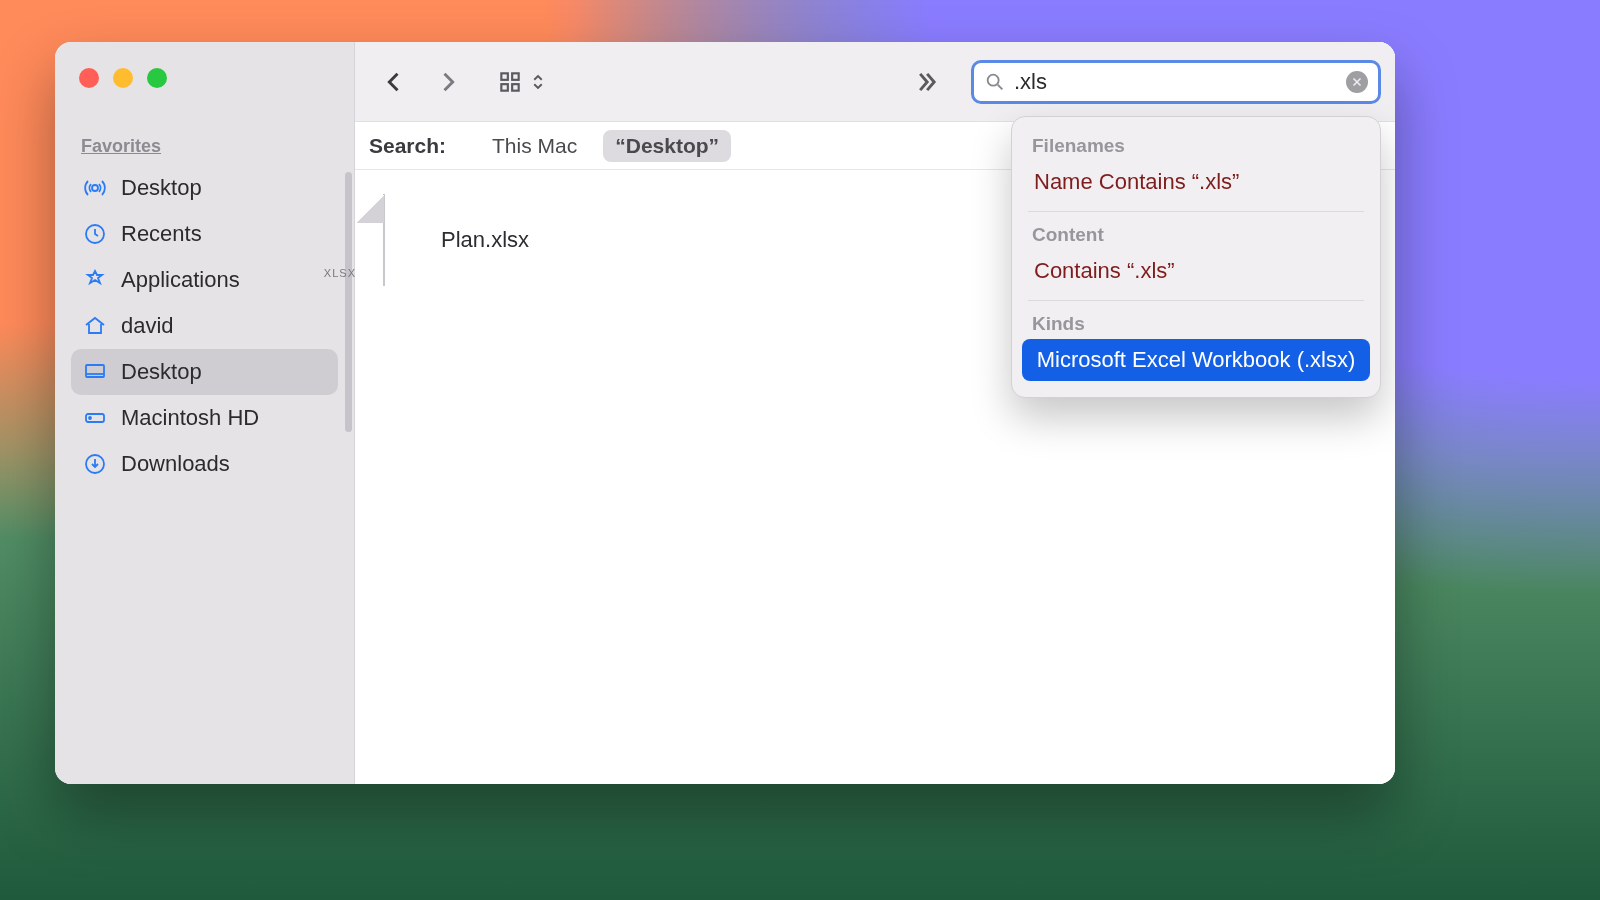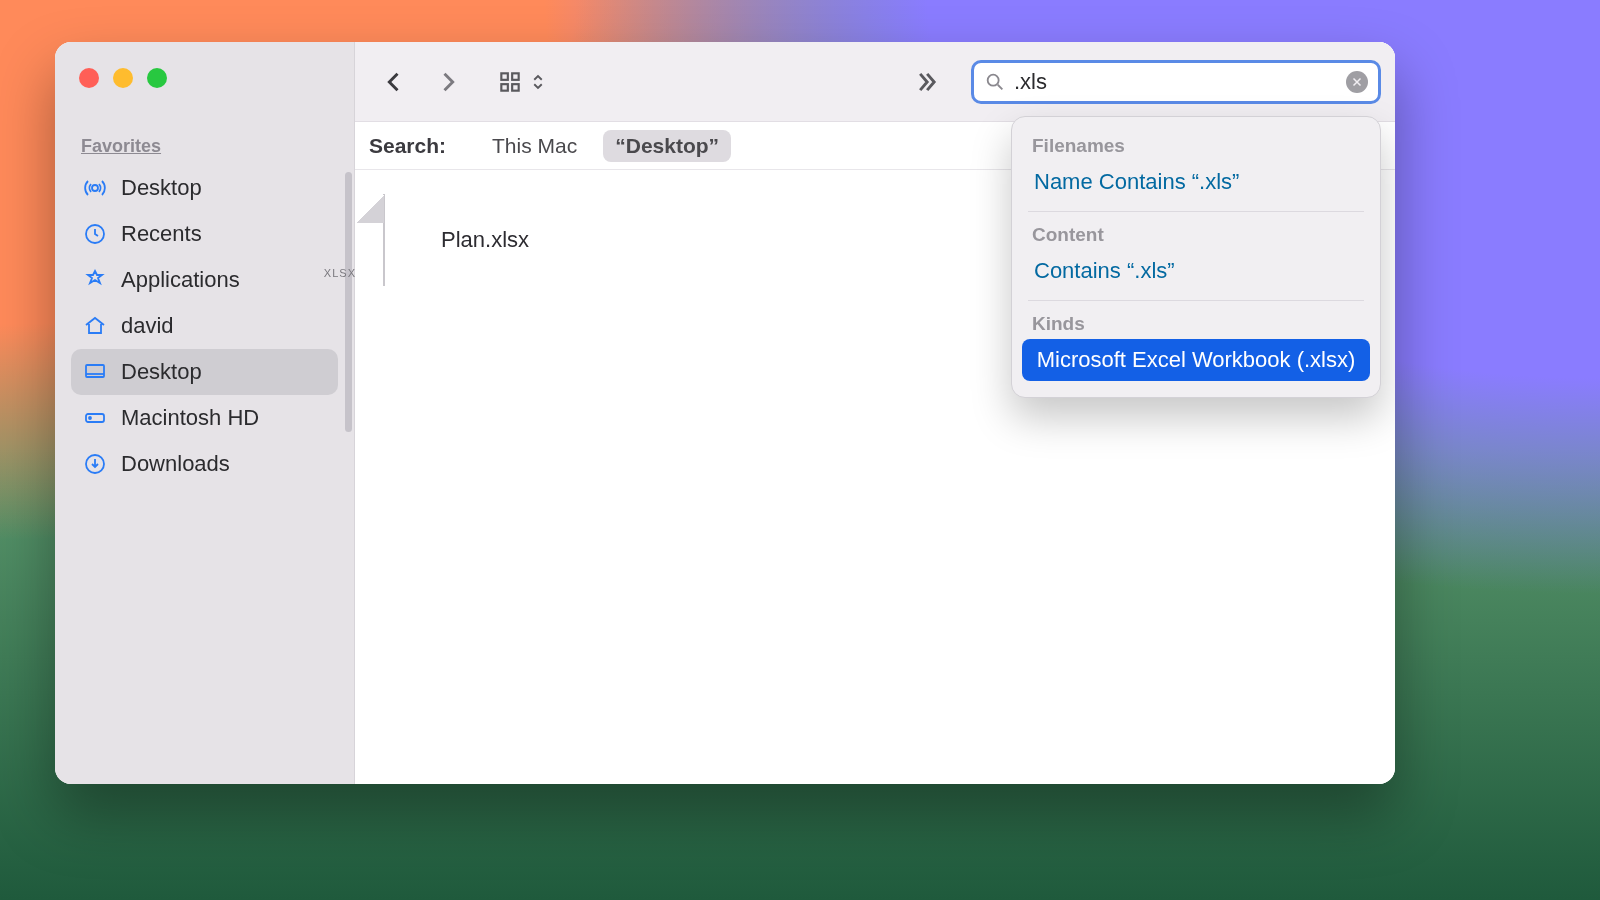--- a/index.html
+++ b/index.html
@@ -54,21 +54,21 @@
   .file .rows span { height:6px; background:#e2e0e4; display:block; }
   .file .badge { position:absolute; right:28px; bottom:6px; font-size:11px; letter-spacing:1px; color:#7a787e; }
   .file .name { font-size:22px; color:#2d2c31;margin-left:42px; }
   
   .popover {
     position:absolute; top:74px; right:14px; width:370px; background:#f1eff2;
     border:1px solid #d3d1d6; border-radius:14px; padding:14px 10px 16px 10px;
     box-shadow: 0 20px 40px rgba(0,0,0,.22);
   }
   .popover .group-label { color:#98969c; font-size:19px; font-weight:600; padding:4px 10px; }
-  .popover .sug { font-size:22px; color:#0369a1; padding:8px 12px; border-radius:8px; }
+  .popover .sug { font-size:22px; color:#7f1d1d; padding:8px 12px; border-radius:8px; }
   .popover .sug.hl { background:#1360e6; color:#fff;text-align:center; }
   .popover hr { border:none; border-top:1px solid #dcd9df; margin:8px 6px; }
   svg { display:block; }
 </style>
 </head>
 <body>
 
 <div class="finder-window">
 
   <aside class="sidebar">

